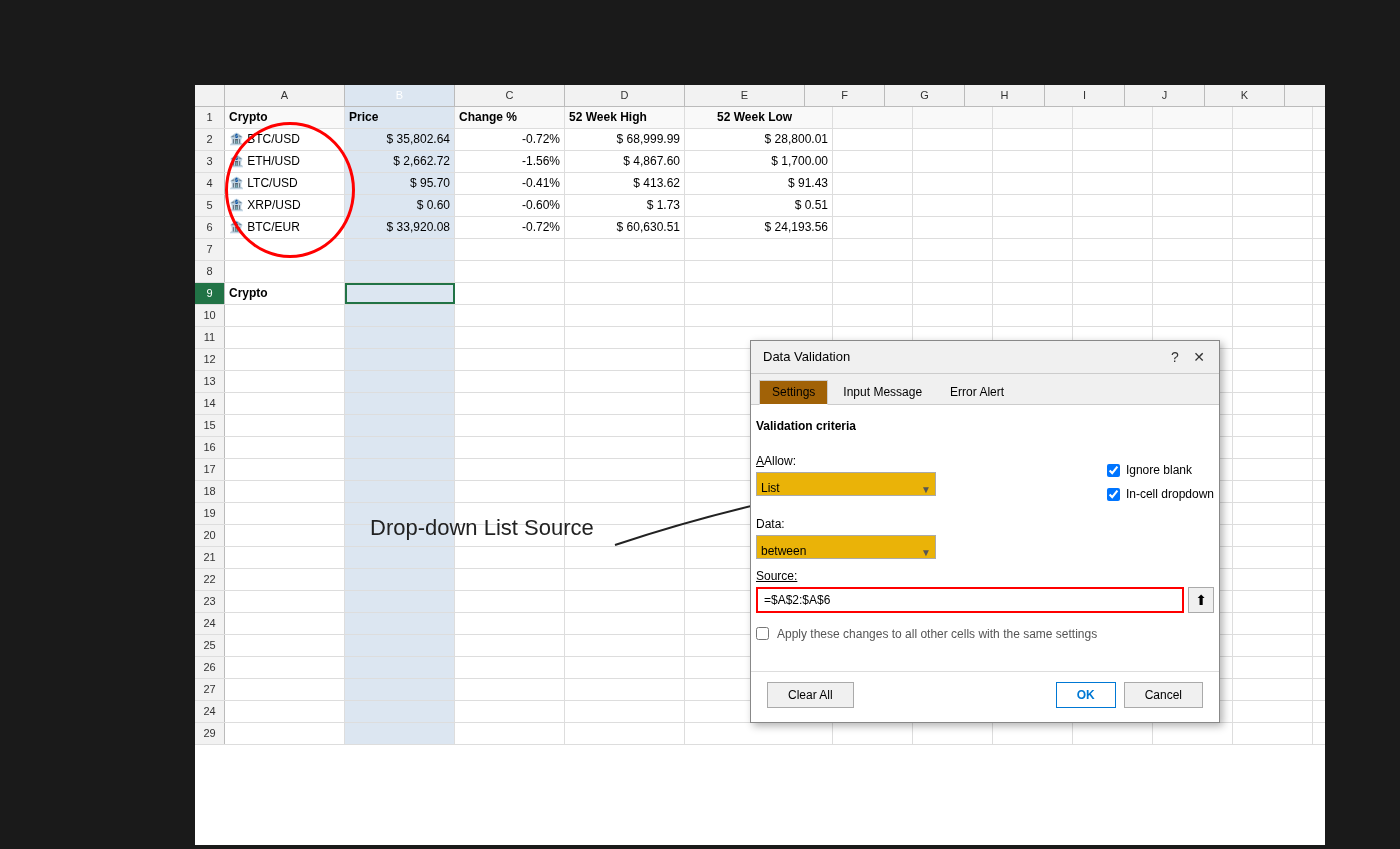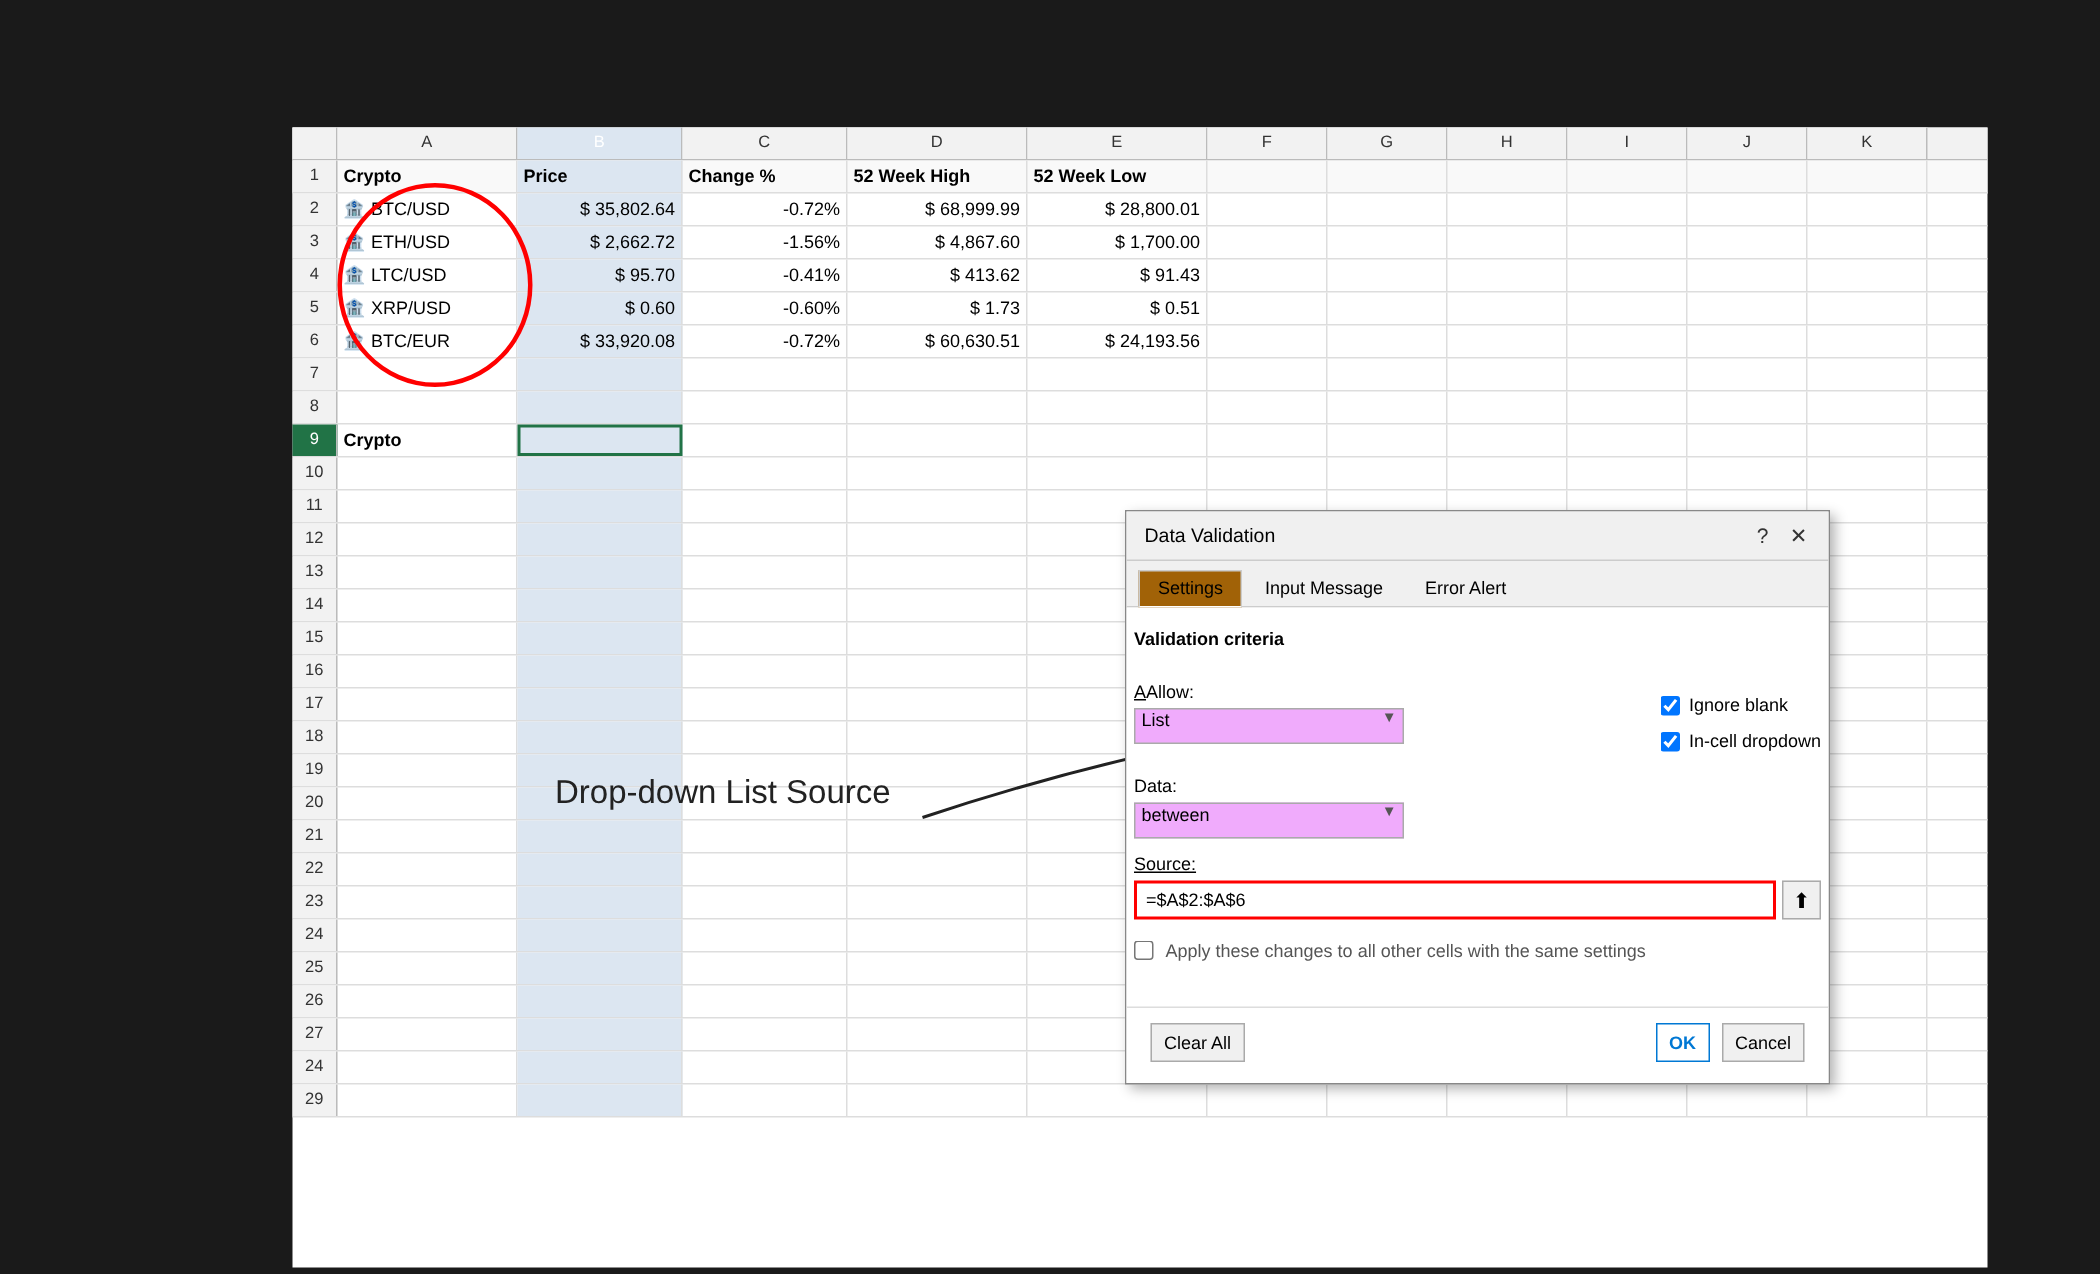--- a/index.html
+++ b/index.html
@@ -113,21 +113,21 @@
       align-items: center;
       font-size: 12px;
       overflow: hidden;
       white-space: nowrap;
     }
 
     .cell.col-a { width: 120px; }
     .cell.col-b { width: 110px; }
     .cell.col-c { width: 110px; }
     .cell.col-d { width: 120px; }
-    .cell.col-e { width: 120px; }
+    .cell.col-e { width: 120px; margin-left: 28px; }
     .cell.col-f { width: 80px; }
     .cell.col-g { width: 80px; }
     .cell.col-h { width: 80px; }
     .cell.col-i { width: 80px; }
     .cell.col-j { width: 80px; }
     .cell.col-k { width: 80px; }
 
     .cell.col-b { background: #dce6f1; }
 
     .cell.right { justify-content: flex-end; }
@@ -241,25 +241,25 @@
 
     .form-label {
       font-size: 12px;
       min-width: 50px;
     }
 
     .select-control {
       width: 180px;
       height: 24px;
       border: 1px solid #aaa;
-      background: #f0abfc;
+      background: #eab308;
       font-size: 12px;
       padding: 0 4px;
       display: flex;
-      align-items: flex-start;
+      align-items: flex-end;
       justify-content: space-between;
       cursor: pointer;
     }
 
     .select-arrow {
       font-size: 10px;
       color: #555;
     }
 
     .checkbox-row {
@@ -346,21 +346,21 @@
     .footer-left {
       display: flex;
     }
 
     .footer-right {
       display: flex;
       gap: 8px;
     }
 
     .btn {
-      padding: 4px 8px;
+      padding: 4px 20px;
       font-size: 12px;
       border: 1px solid #aaa;
       background: #f0f0f0;
       cursor: pointer;
       height: 26px;
       display: flex;
       align-items: center;
     }
 
     .btn.primary {

